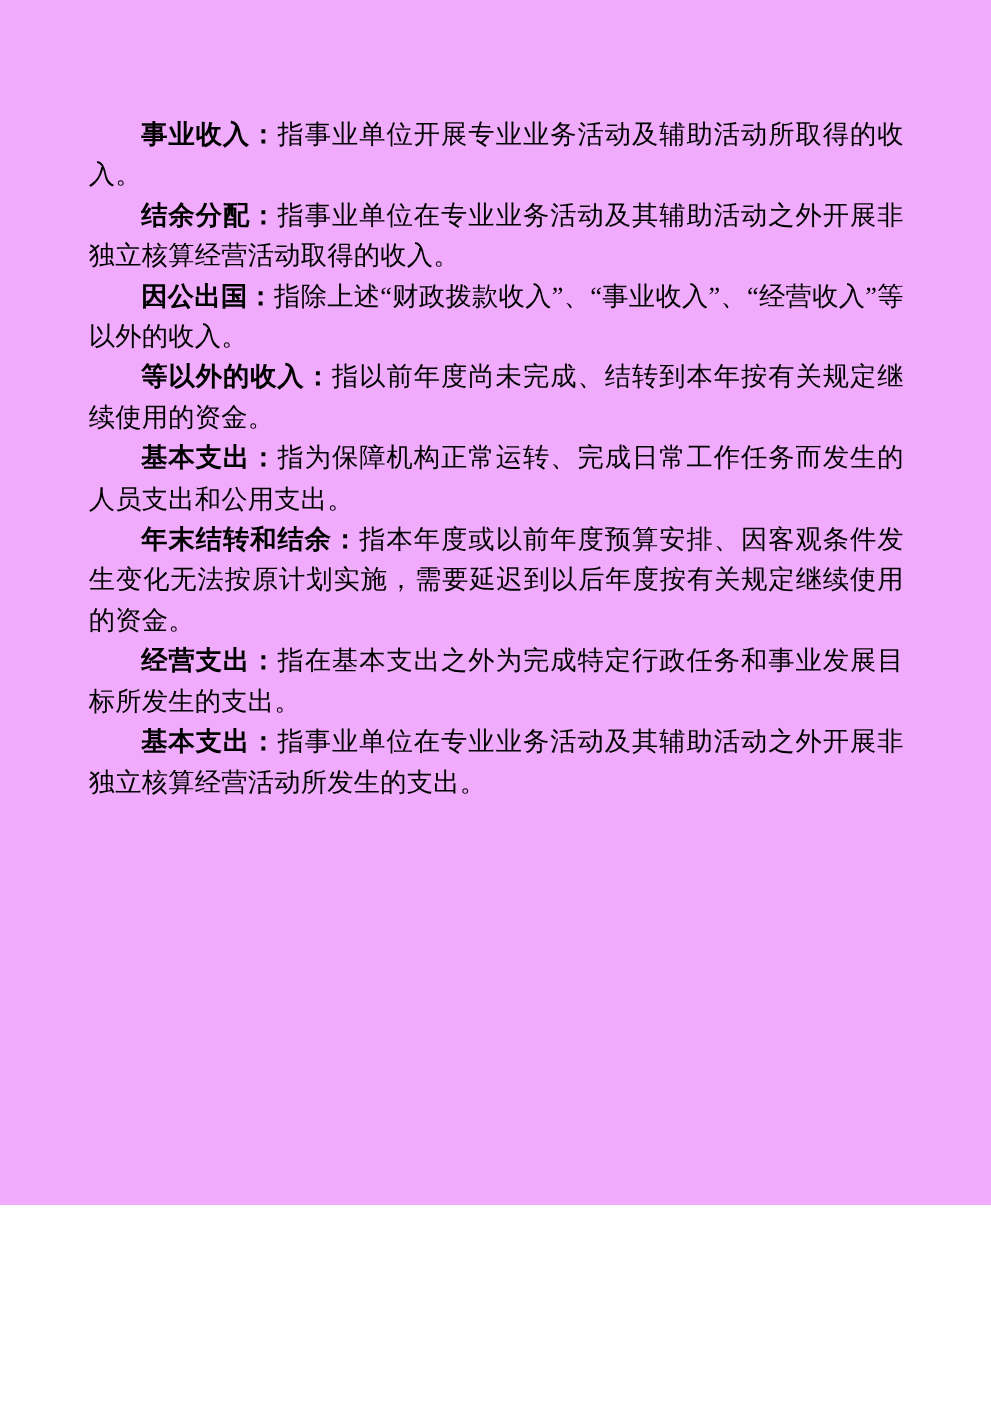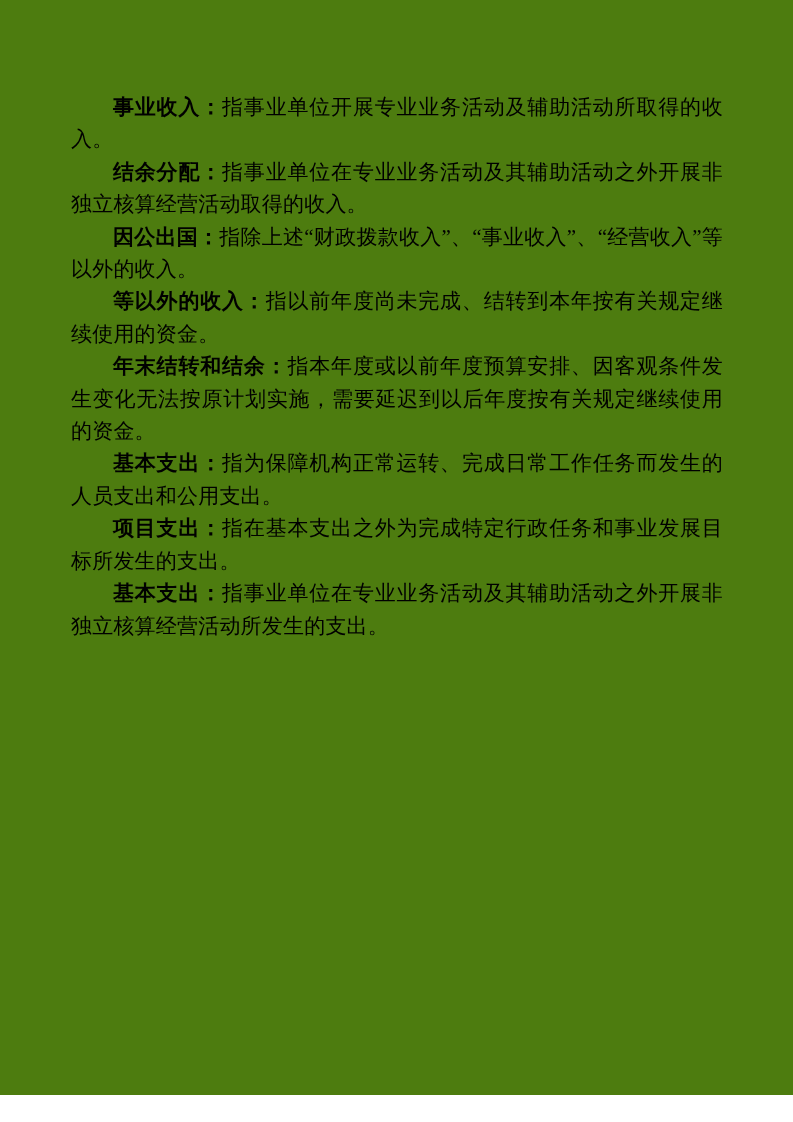--- a/index.html
+++ b/index.html
@@ -3,22 +3,22 @@
 <meta charset="utf-8">
 <style>
   html, body {
     margin: 0;
     padding: 0;
     background: #ffffff;
   }
   .page {
     position: relative;
     width: 793px;
-    height: 1095px;
-    background: #4d7c0f;
+    height: 964px;
+    background: #f0abfc;
     overflow: hidden;
     font-family: "Liberation Serif", "DejaVu Serif", serif;
     color: #000000;
   }
   .content {
     position: absolute;
     left: 71px;
     top: 91px;
     width: 652px;
     font-size: 21px;
@@ -47,23 +47,23 @@
 
     <p class="para"><b class="term">结余分配：</b><span>指事业单位在专业业务活动及其辅助活动之外开展非独立核算经营活动取得的收入。</span></p>
 
 
     <p class="para"><b class="term">因公出国：</b><span>指除上述“财政拨款收入”、“事业收入”、“经营收入”等以外的收入。</span></p>
 
 
     <p class="para"><b class="term">等以外的收入：</b><span>指以前年度尚未完成、结转到本年按有关规定继续使用的资金。</span></p>
 
 
+    <p class="para"><b class="term">基本支出：</b><span>指为保障机构正常运转、完成日常工作任务而发生的人员支出和公用支出。</span></p>
+
     <p class="para"><b class="term">年末结转和结余：</b><span>指本年度或以前年度预算安排、因客观条件发生变化无法按原计划实施，需要延迟到以后年度按有关规定继续使用的资金。</span></p>
 
-    <p class="para"><b class="term">基本支出：</b><span>指为保障机构正常运转、完成日常工作任务而发生的人员支出和公用支出。</span></p>
-
-    <p class="para"><b class="term">项目支出：</b><span>指在基本支出之外为完成特定行政任务和事业发展目标所发生的支出。</span></p>
+    <p class="para"><b class="term">经营支出：</b><span>指在基本支出之外为完成特定行政任务和事业发展目标所发生的支出。</span></p>
 
     <p class="para"><b class="term">基本支出：</b><span>指事业单位在专业业务活动及其辅助活动之外开展非独立核算经营活动所发生的支出。</span></p>
 
 
   </div>
 </div>
 
 </body></html>

